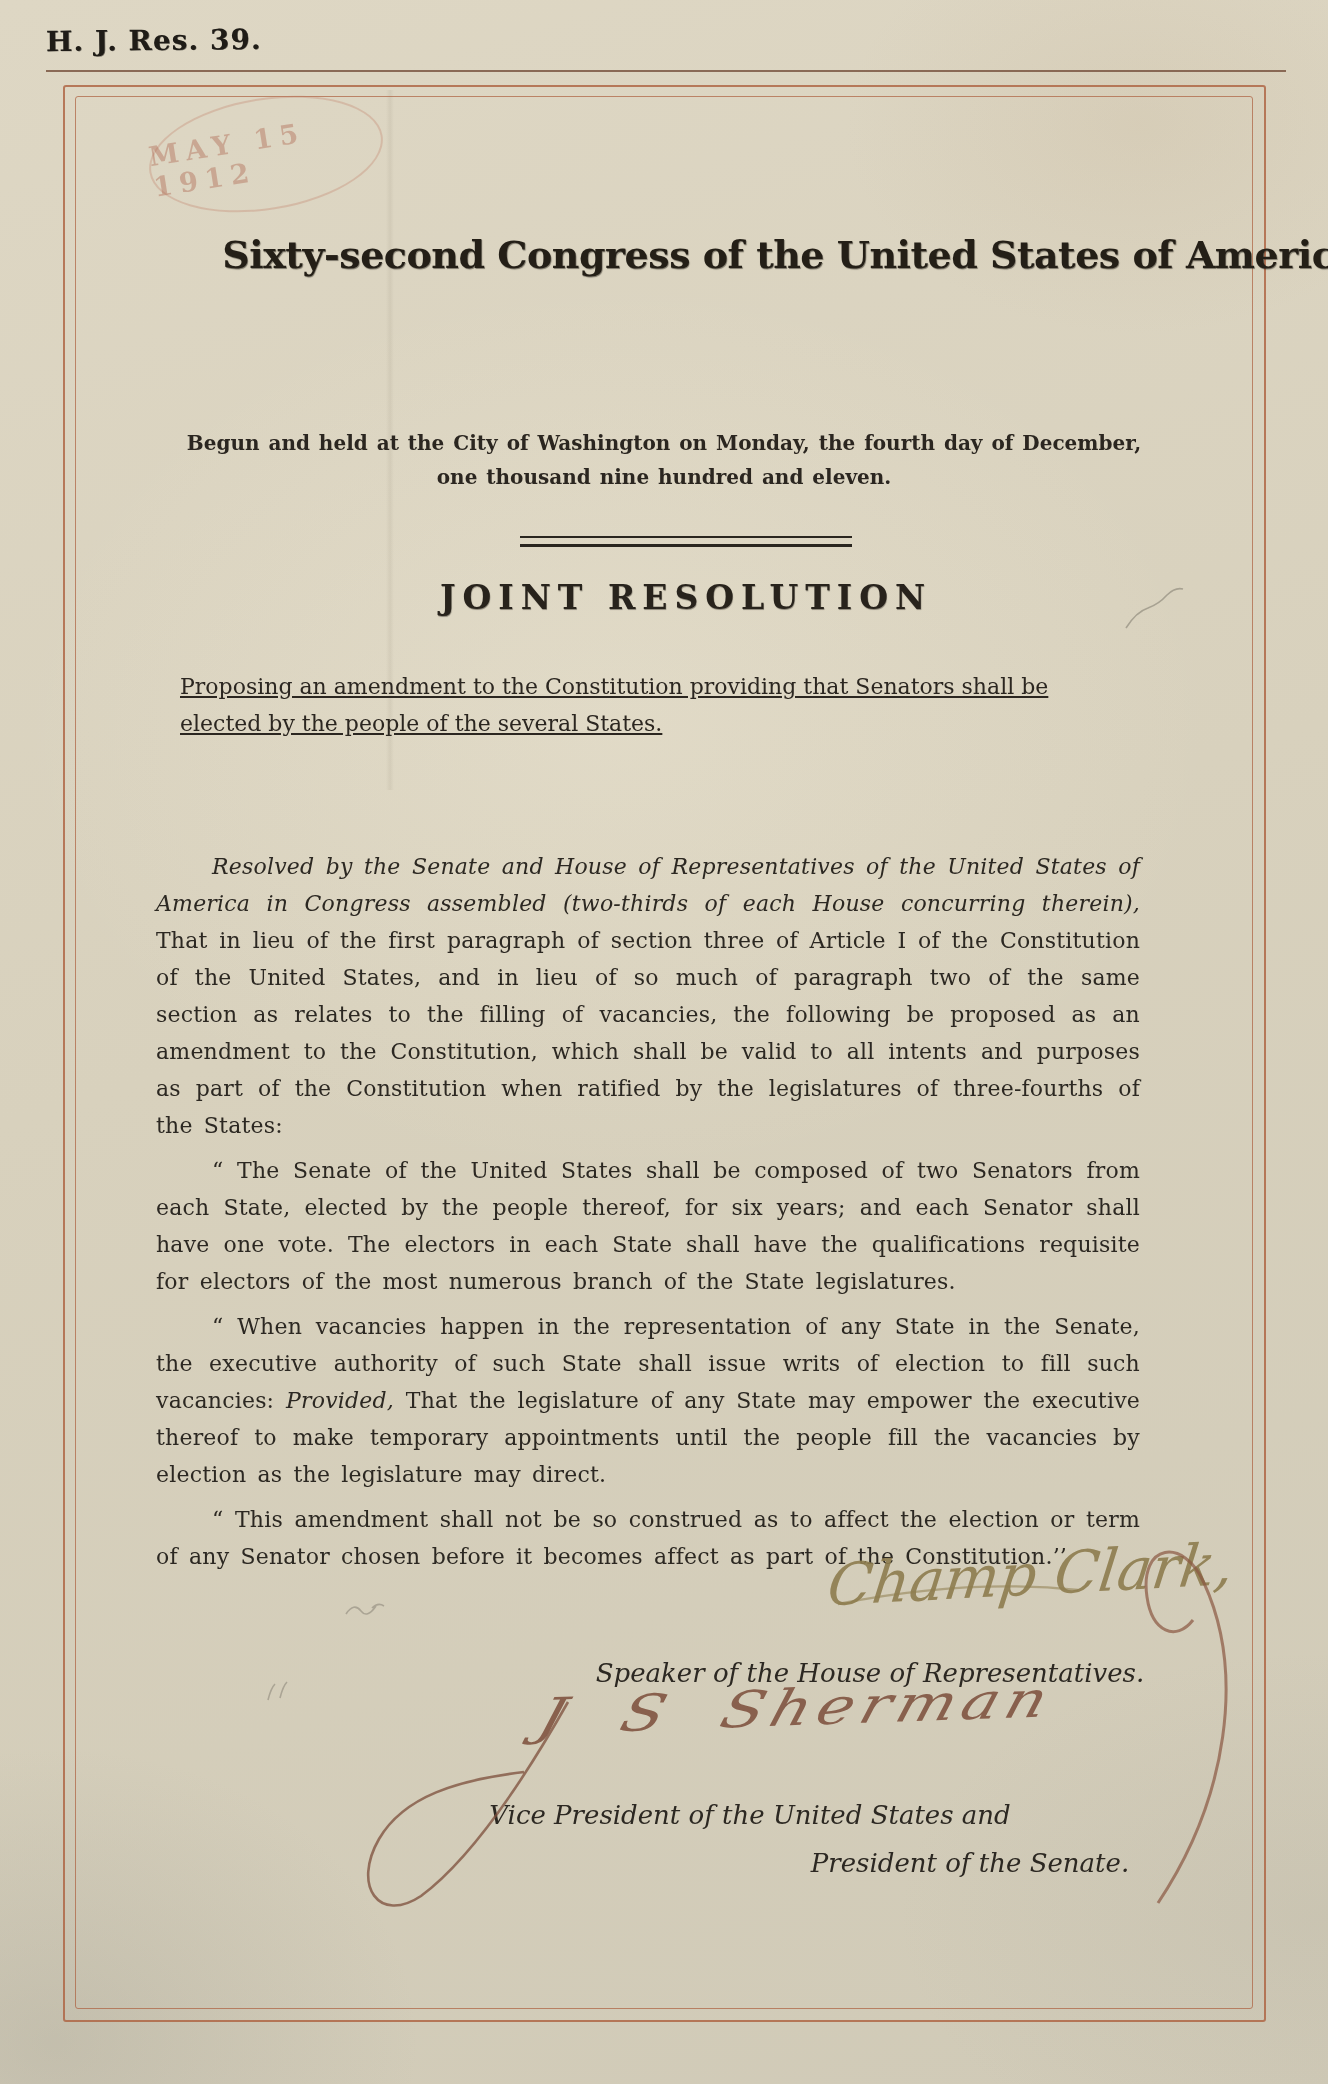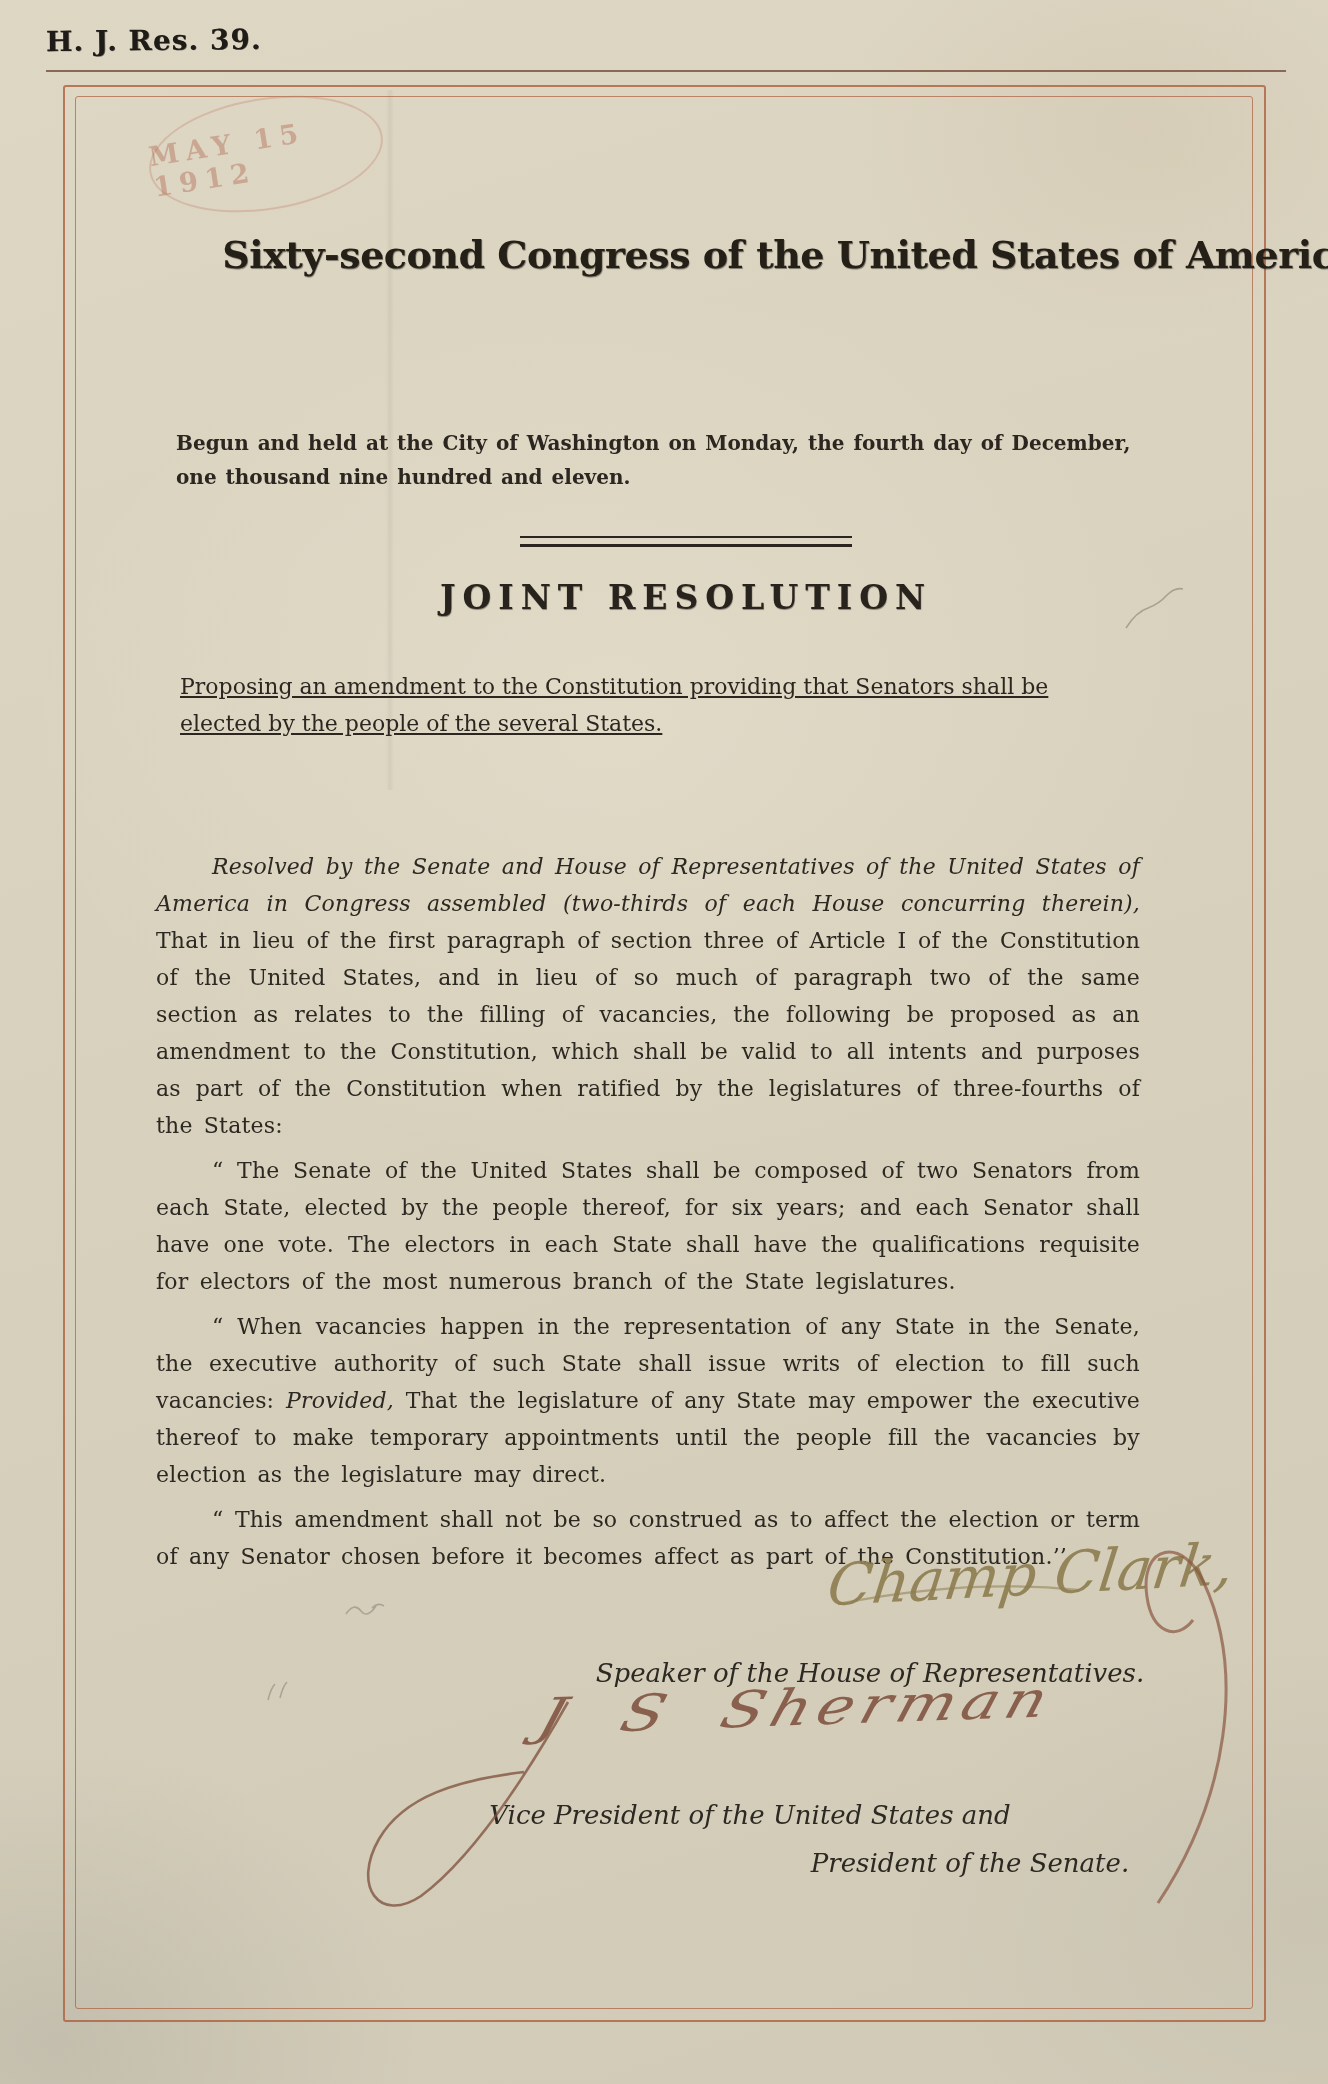--- a/index.html
+++ b/index.html
@@ -61,22 +61,22 @@
     position: absolute; left: 0; top: 232px; width: 100%; margin: 0;
     text-align: right; font-size: 38px; font-weight: bold; letter-spacing: -0.5px;
     color: #241f17; text-shadow: 0.7px 0.5px 0.8px rgba(36,31,23,0.5);
   }
   .session-title {
     position: absolute; left: 0; top: 343px; width: 100%; margin: 0;
     text-align: center; font-size: 34px; font-weight: bold;
     color: #2a241c; text-shadow: 0.6px 0.4px 0.8px rgba(42,36,28,0.5);
   }
   .begun {
-    position: absolute; left: 176px; top: 426px; width: 1000px; margin: 0;
-    text-align: left; font-size: 20px; font-weight: bold; line-height: 34px;
+    position: absolute; left: 164px; top: 426px; width: 1000px; margin: 0;
+    text-align: center; font-size: 20px; font-weight: bold; line-height: 34px;
     word-spacing: 2px; color: #2b2620;
   }
 
   .double-rule {
     position: absolute; left: 50%; top: 536px; width: 332px; height: 6px;
     transform: translateX(-50%);
     border-top: 2px solid #2a261f; border-bottom: 3px solid #2a261f;
   }
 
   .joint-res {

